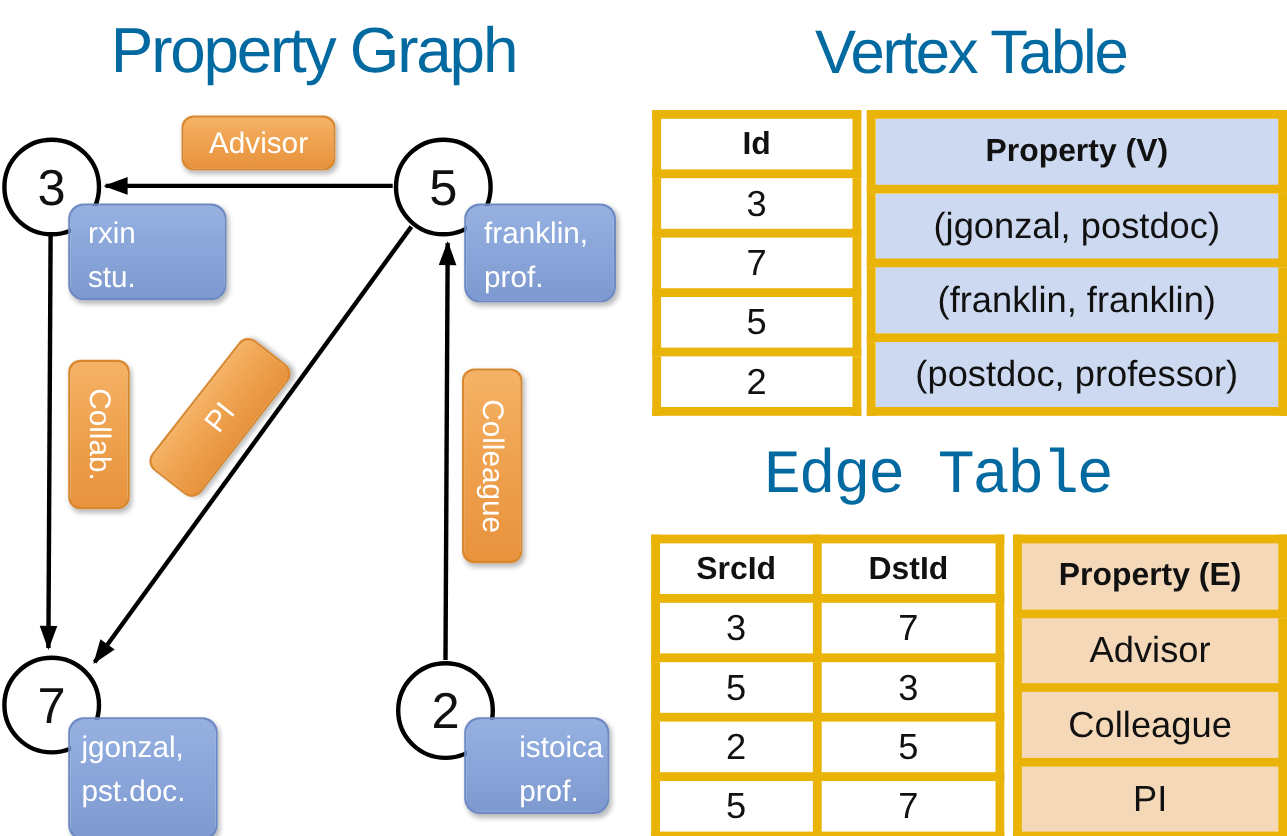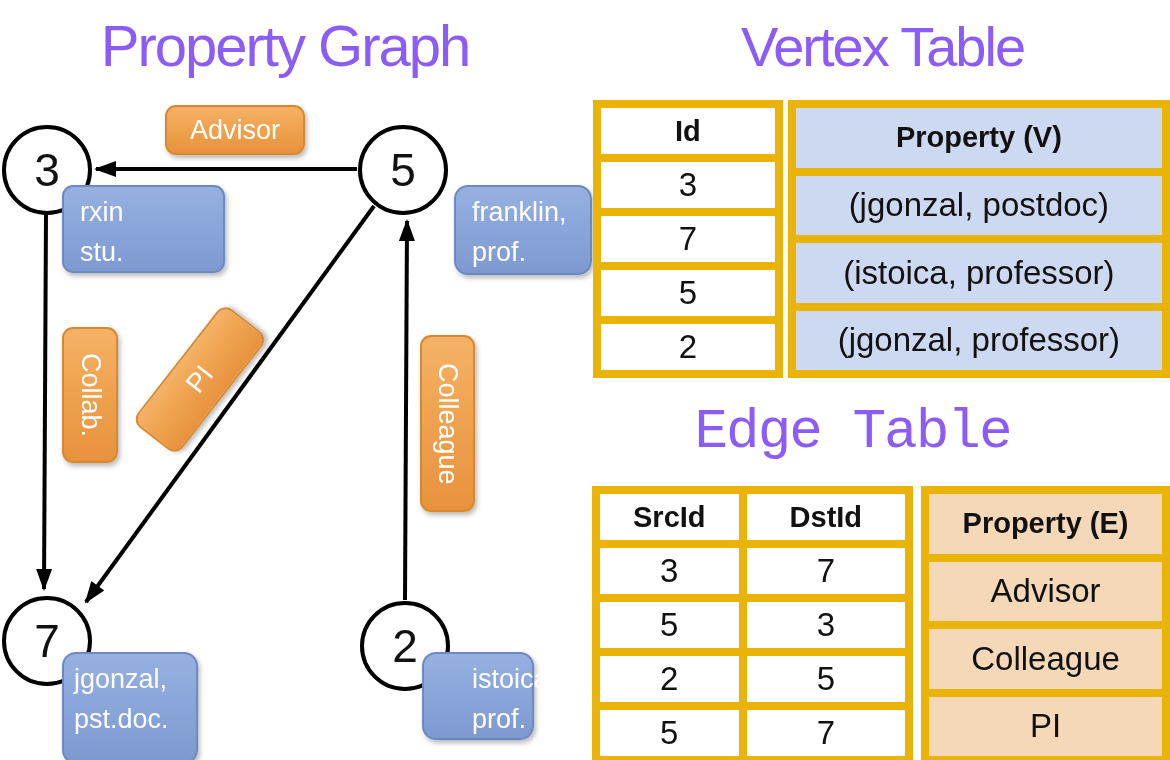--- a/index.html
+++ b/index.html
@@ -3,41 +3,41 @@
 <meta charset="utf-8">
 <style>
   html,body{margin:0;padding:0;background:#fff;}
   body{width:1170px;height:760px;position:relative;overflow:hidden;
        font-family:"Liberation Sans",sans-serif;color:#111;}
 
   .abs{position:absolute;}
 
   
   .big-title{font-size:56px;letter-spacing:-2px;font-weight:400;
-             text-align:center;white-space:nowrap;color:#8b5cf6;}
+             text-align:center;white-space:nowrap;color:#0369a1;}
   #pg-title{left:0;top:12px;width:570px;font-size:58px;}
   #vt-title{left:595px;top:14px;width:575px;}
   #et-title{left:565px;top:400px;width:575px;font-family:Liberation Mono, monospace;}
 
   
   #graph-svg{left:0;top:0;width:585px;height:760px;}
   #graph-svg line{stroke:#000;stroke-width:4;}
 
   .node{width:90px;height:90px;border:4px solid #000;border-radius:50%;
         background:#fff;box-sizing:border-box;display:flex;align-items:center;
         justify-content:center;font-size:46px;color:#111;}
 
   .vprop{border-radius:14px;color:#fff;font-size:27px;line-height:40px;
          padding:5px 0 0 16px;box-sizing:border-box;
          background:linear-gradient(180deg,#96b1e0 0%,#8aa6da 45%,#7e99cf 100%);
          border:2px solid #6d89c4;box-shadow:2px 3px 5px rgba(0,0,0,.28);}
-  #box-rxin{left:62px;top:185px;width:163px;height:88px;border-radius:11px;}
-  #box-franklin{left:422px;top:185px;width:138px;height:90px;margin-left:32px;}
+  #box-rxin{left:62px;top:185px;width:144px;height:88px;}
+  #box-franklin{left:422px;top:185px;width:138px;height:90px;}
   #box-jgonzal{left:62px;top:652px;width:136px;height:112px;padding-left:10px;}
-  #box-istoica{left:422px;top:652px;width:112px;height:88px;padding-left:48px;}
+  #box-istoica{left:422px;top:652px;width:132px;height:88px;padding-left:48px;}
 
   .eprop{border-radius:11px;color:#fff;font-size:27px;
          display:flex;align-items:center;justify-content:center;
          background:linear-gradient(180deg,#f5b266 0%,#efa350 45%,#e8923d 100%);
          border:2px solid #d8882f;box-shadow:2px 3px 5px rgba(0,0,0,.28);
          box-sizing:border-box;}
   .eprop.vert{writing-mode:vertical-rl;}
   #box-advisor{left:165px;top:105px;width:140px;height:50px;}
   #box-collab{left:62px;top:327px;width:56px;height:136px;}
   #box-colleague{left:420px;top:335px;width:55px;height:177px;}
@@ -129,24 +129,24 @@
     </table>
   <table>
     <tbody>
         <tr>
       <th class="w-vprop c-blue">Property (V)</th>
         </tr>
     <tr>
       <td class="c-blue">(jgonzal, postdoc)</td>
         </tr>
     <tr>
-      <td class="c-blue">(istoica, professor)</td>
+      <td class="c-blue">(franklin, franklin)</td>
         </tr>
     <tr>
-      <td class="c-blue">(jgonzal, professor)</td>
+      <td class="c-blue">(postdoc, professor)</td>
         </tr>
   </tbody>
     </table>
 </div>
 
 <div class="abs big-title" id="et-title">Edge Table</div>
 
 <div class="abs tbl-wrap" id="et-wrap">
   <table>
     <tbody>

